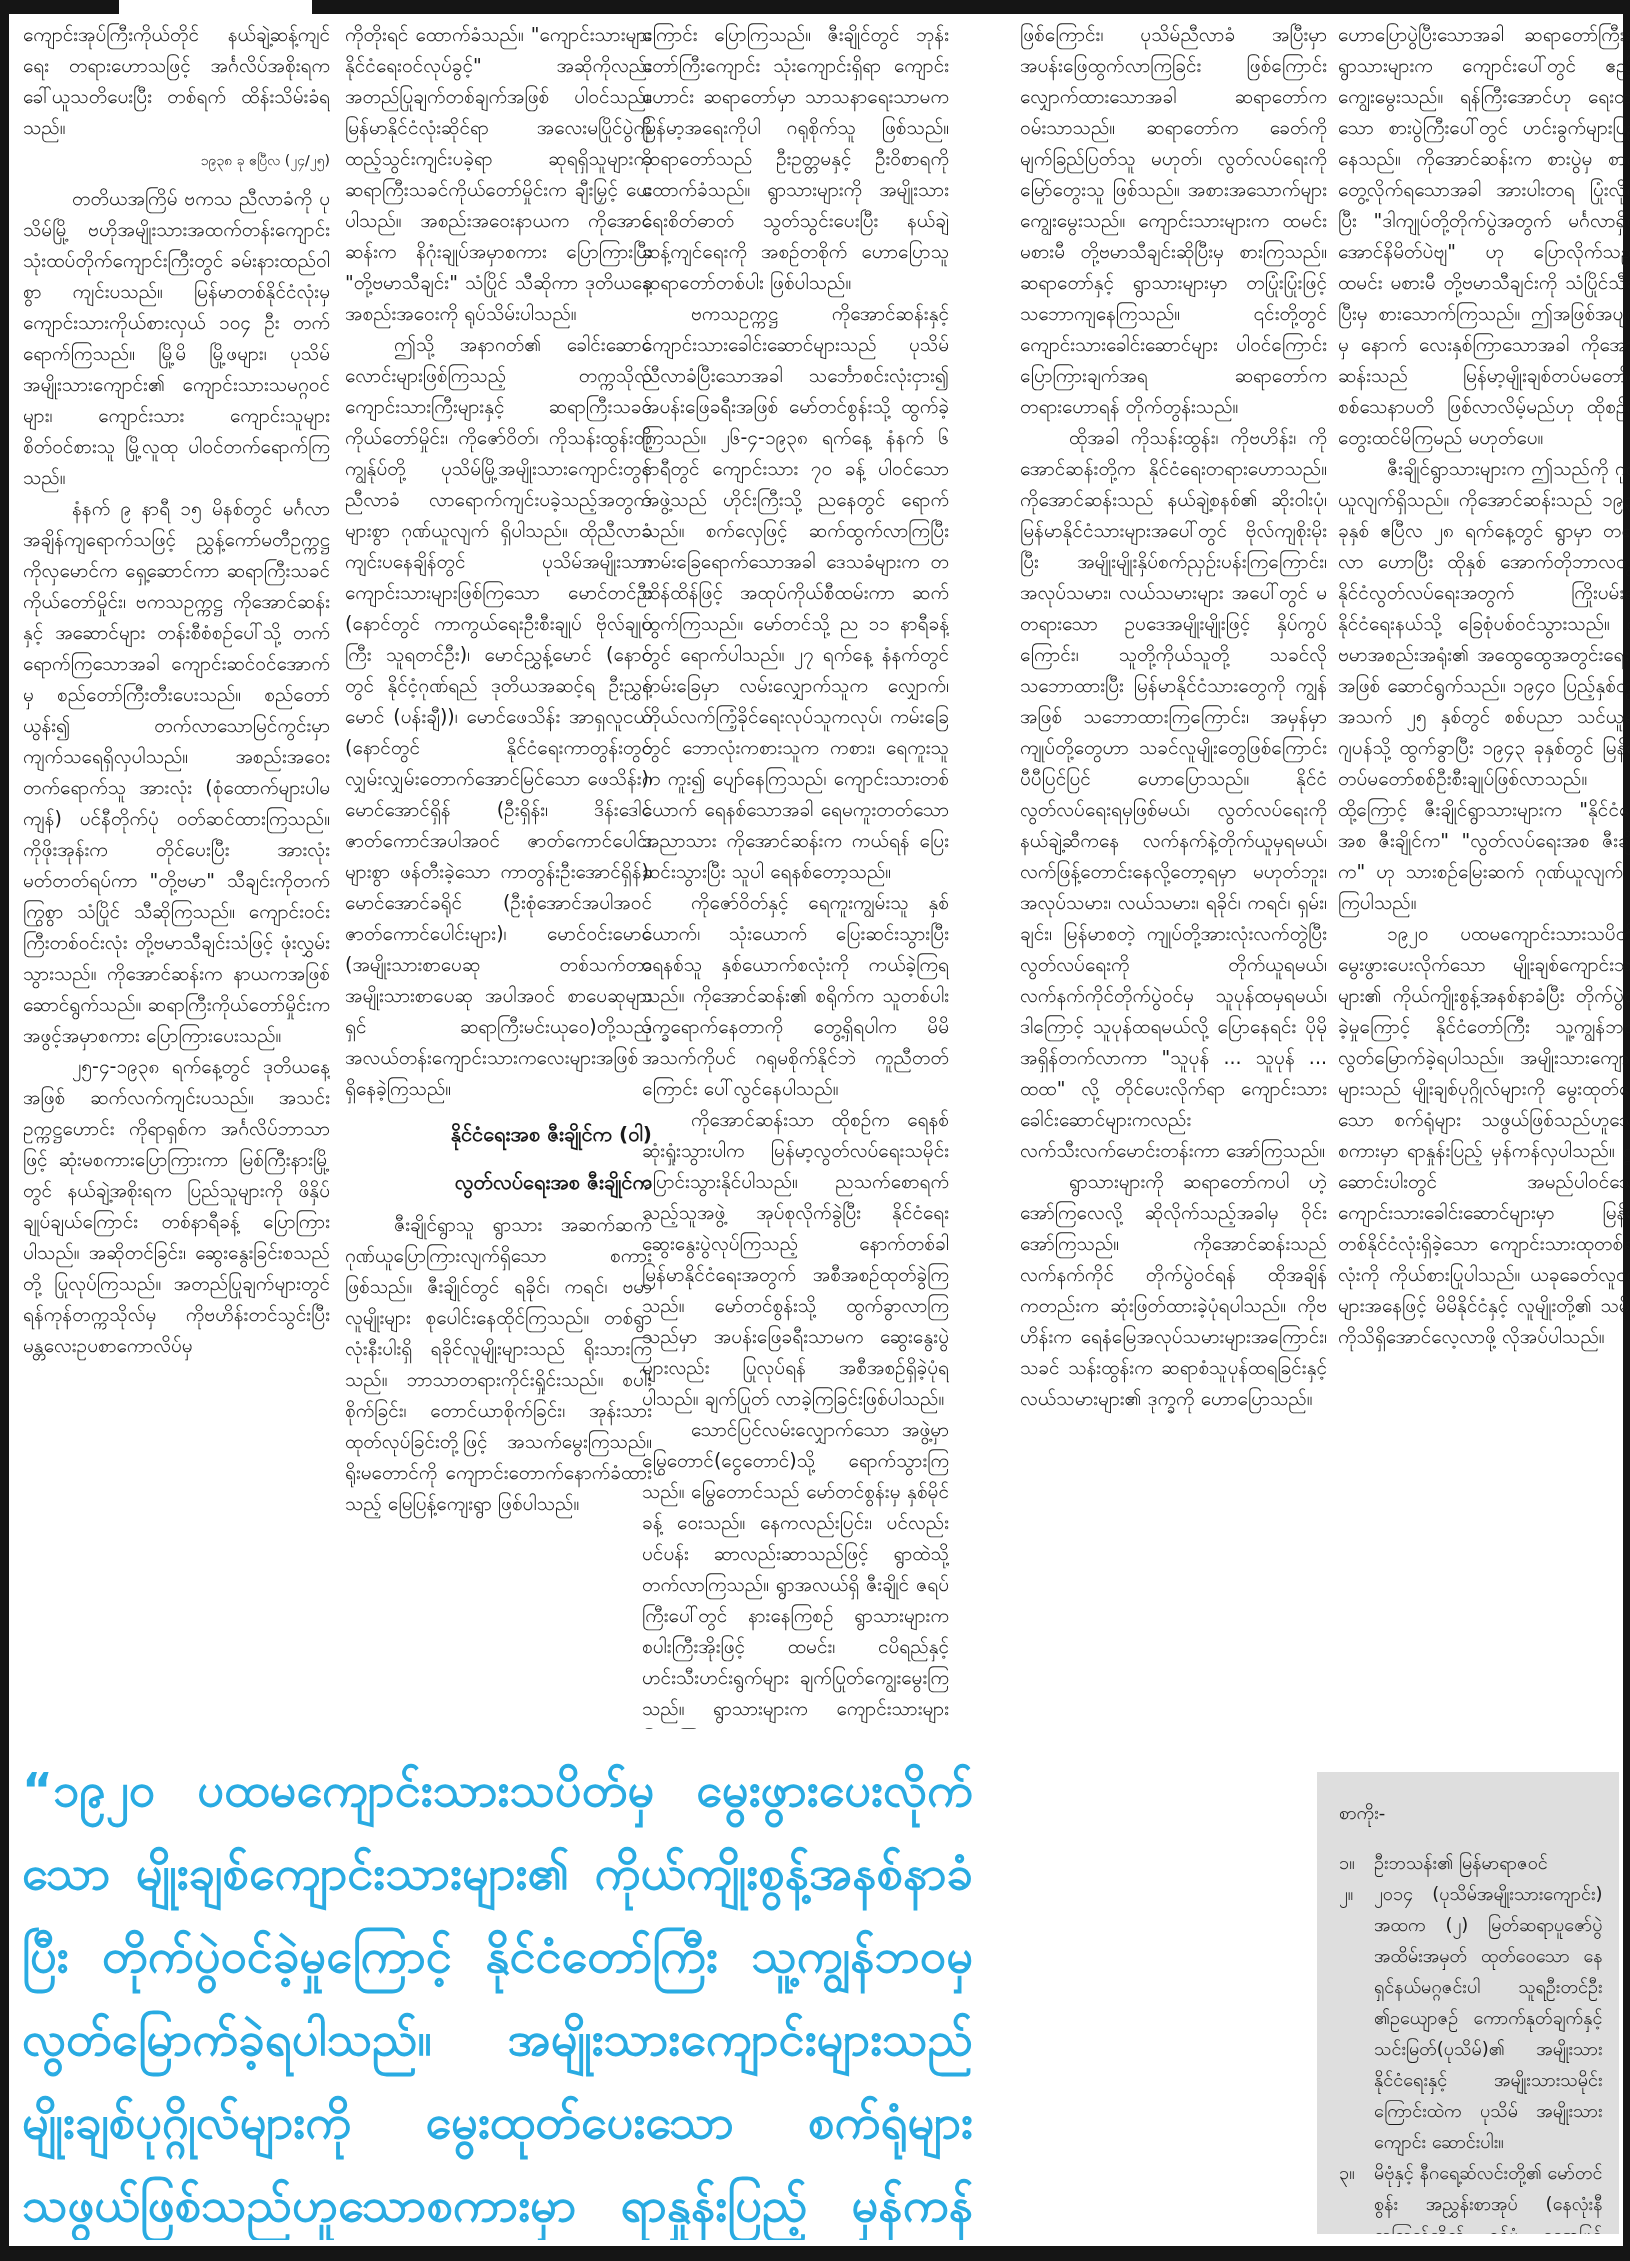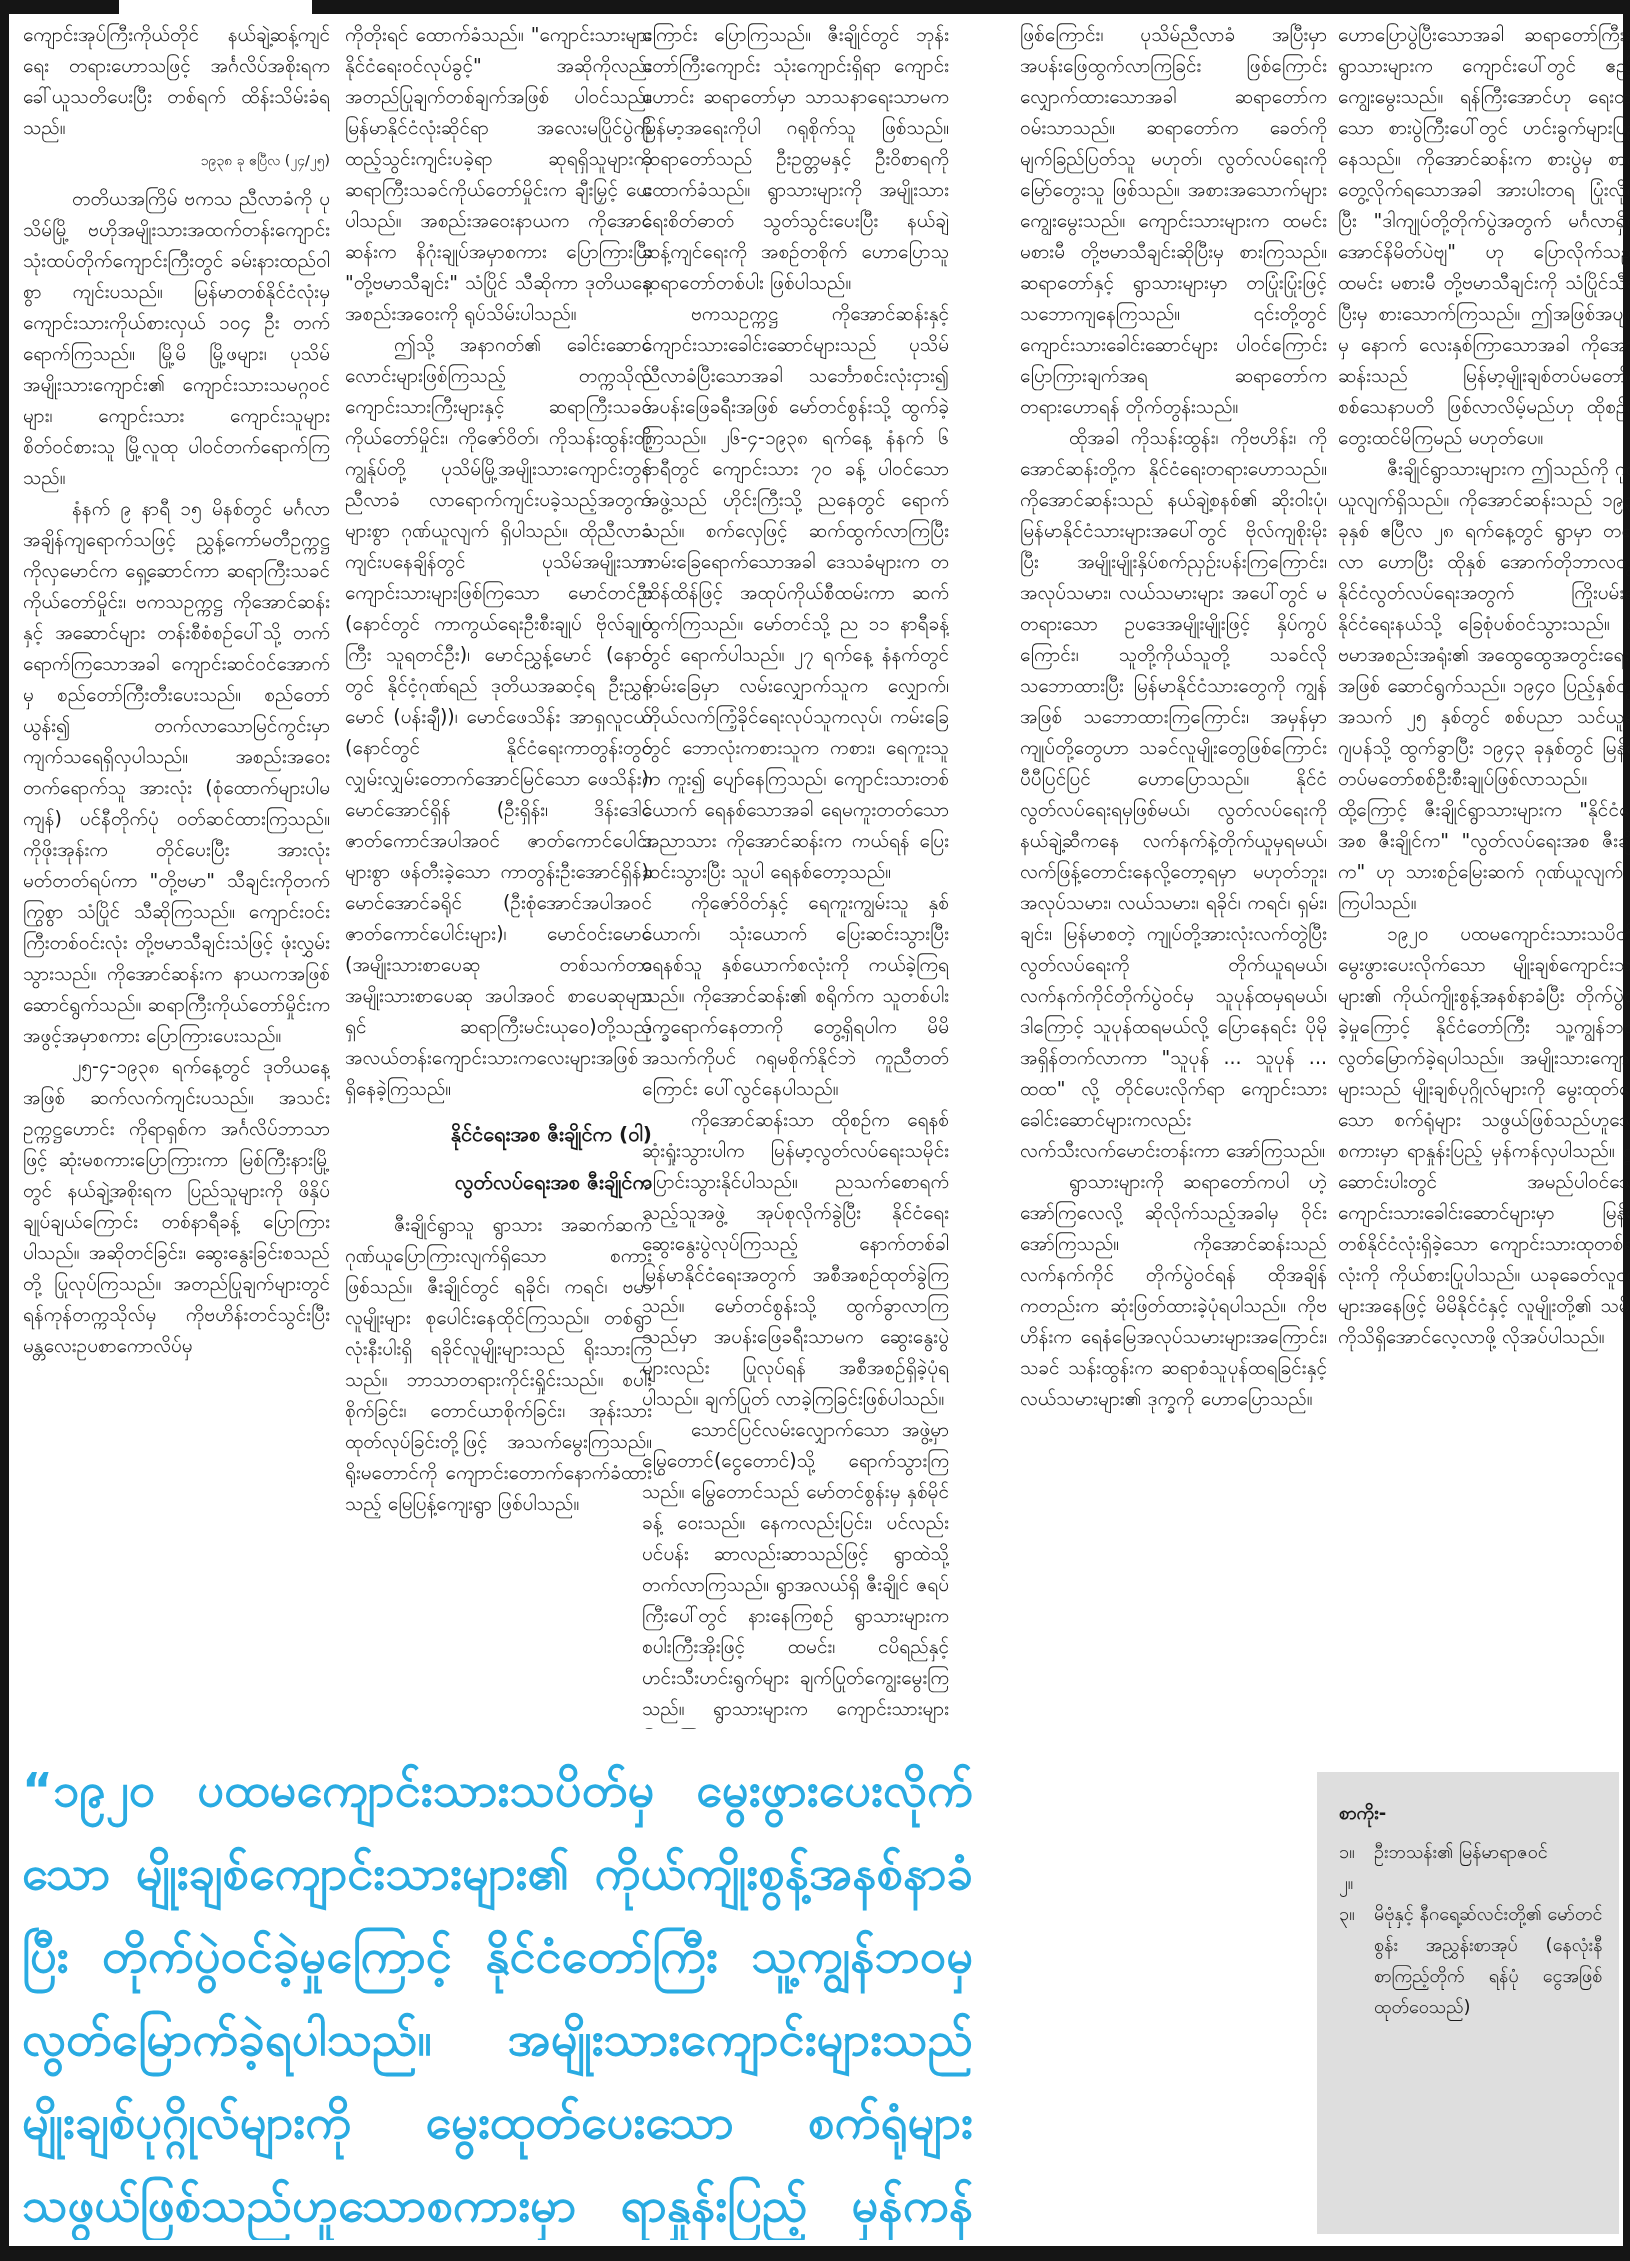--- a/index.html
+++ b/index.html
@@ -35,21 +35,21 @@
     position:absolute;left:22px;top:1748px;width:951px;height:492px;
     color:#29abe2;font-weight:bold;font-size:47px;line-height:83px;
     text-align:justify;overflow:hidden;
   }
 
   #ref-box{
     position:absolute;left:1317px;top:1772px;width:302px;height:462px;
     background:#dedede;box-sizing:border-box;padding:25px 16.5px 16.5px 22px;
     font-size:18px;line-height:31px;overflow:hidden;
   }
-  #ref-title{font-weight:bold;margin-bottom:8px;}
+  #ref-title{font-weight:normal;margin-bottom:19px;}
   .ref-item{display:flex;align-items:flex-start;}
   .ref-num{flex:0 0 35px;}
   .ref-text{flex:1;text-align:justify;}
 </style>
 </head>
 <body>
 
 <div class="edge" id="edge-top"></div>
 <div id="edge-top-gap"></div>
 <div class="edge" id="edge-left"></div>
@@ -95,19 +95,20 @@
 <div id="pull-quote">“၁၉၂၀ ပထမကျောင်းသားသပိတ်မှ မွေးဖွားပေးလိုက်သော မျိုးချစ်ကျောင်းသားများ၏ ကိုယ်ကျိုးစွန့်အနစ်နာခံပြီး တိုက်ပွဲဝင်ခဲ့မှုကြောင့် နိုင်ငံတော်ကြီး သူ့ကျွန်ဘဝမှ လွတ်မြောက်ခဲ့ရပါသည်။ အမျိုးသားကျောင်းများသည် မျိုးချစ်ပုဂ္ဂိုလ်များကို မွေးထုတ်ပေးသော စက်ရုံများ သဖွယ်ဖြစ်သည်ဟူသောစကားမှာ ရာနှုန်းပြည့် မှန်ကန်လှ”</div>
 
 <div id="ref-box">
   <div id="ref-title">စာကိုး-</div>
   <div class="ref-item">
     <span class="ref-num">၁။</span>
     <span class="ref-text">ဦးဘသန်း၏ မြန်မာရာဇဝင်</span>
   </div>
   <div class="ref-item">
     <span class="ref-num">၂။</span>
+    <span class="ref-text">၂၀၁၄ (ပုသိမ်အမျိုးသားကျောင်း) အထက (၂) မြတ်ဆရာပူဇော်ပွဲ အထိမ်းအမှတ် ထုတ်ဝေသော နေရှင်နယ်မဂ္ဂဇင်းပါ သူရဦးတင်ဦး ၏ဥယျောဇဉ် ကောက်နုတ်ချက်နှင့် သင်းမြတ်(ပုသိမ်)၏ အမျိုးသား နိုင်ငံရေးနှင့် အမျိုးသားသမိုင်း ကြောင်းထဲက ပုသိမ် အမျိုးသား ကျောင်း ဆောင်းပါး။</span>
   </div>
   <div class="ref-item">
     <span class="ref-num">၃။</span>
     <span class="ref-text">မိဗုံနှင့် နီဂရေ့ဆ်လင်းတို့၏ မော်တင်စွန်း အညွှန်းစာအုပ် (နေလုံးနီ စာကြည့်တိုက် ရန်ပုံ ငွေအဖြစ် ထုတ်ဝေသည်)</span>
   </div>
 </div>
 
 
 </body></html>

